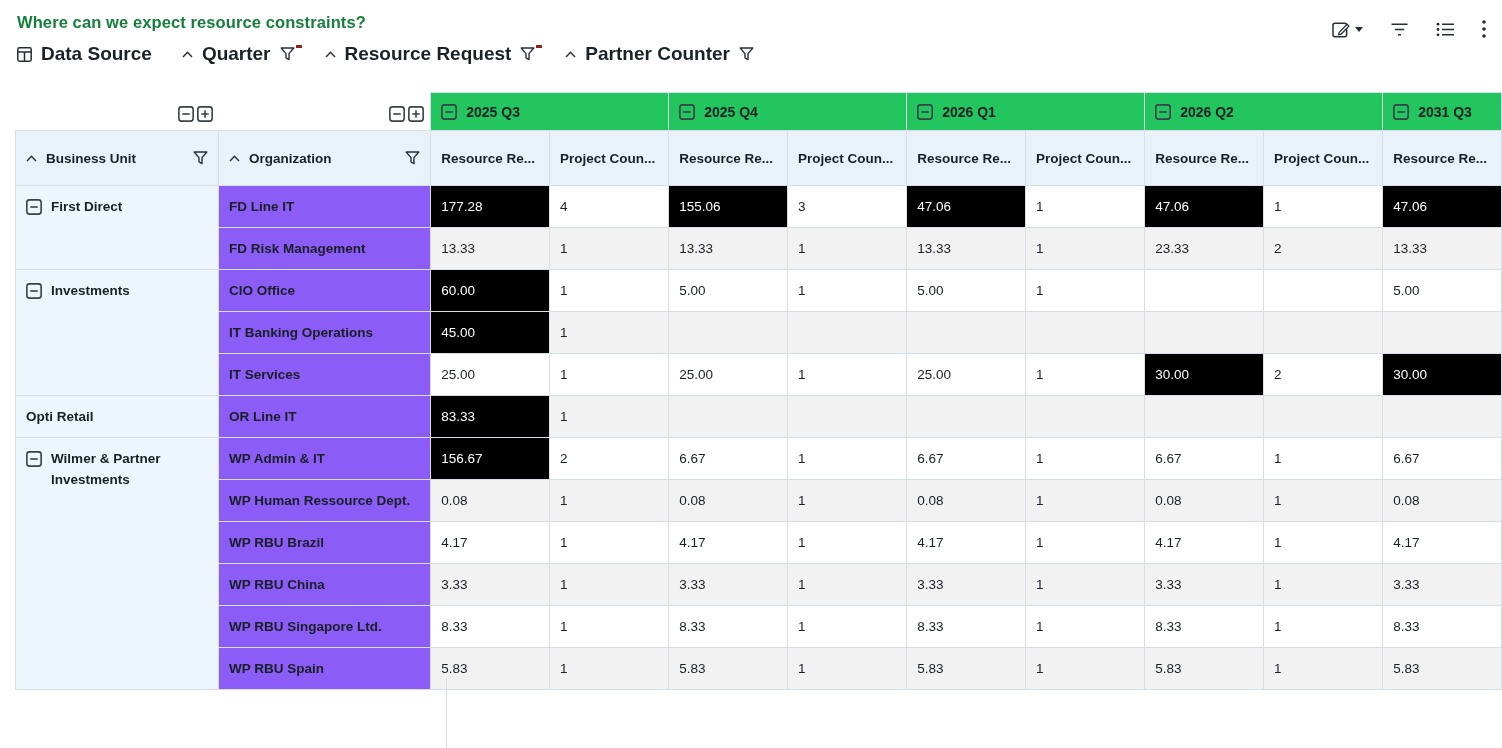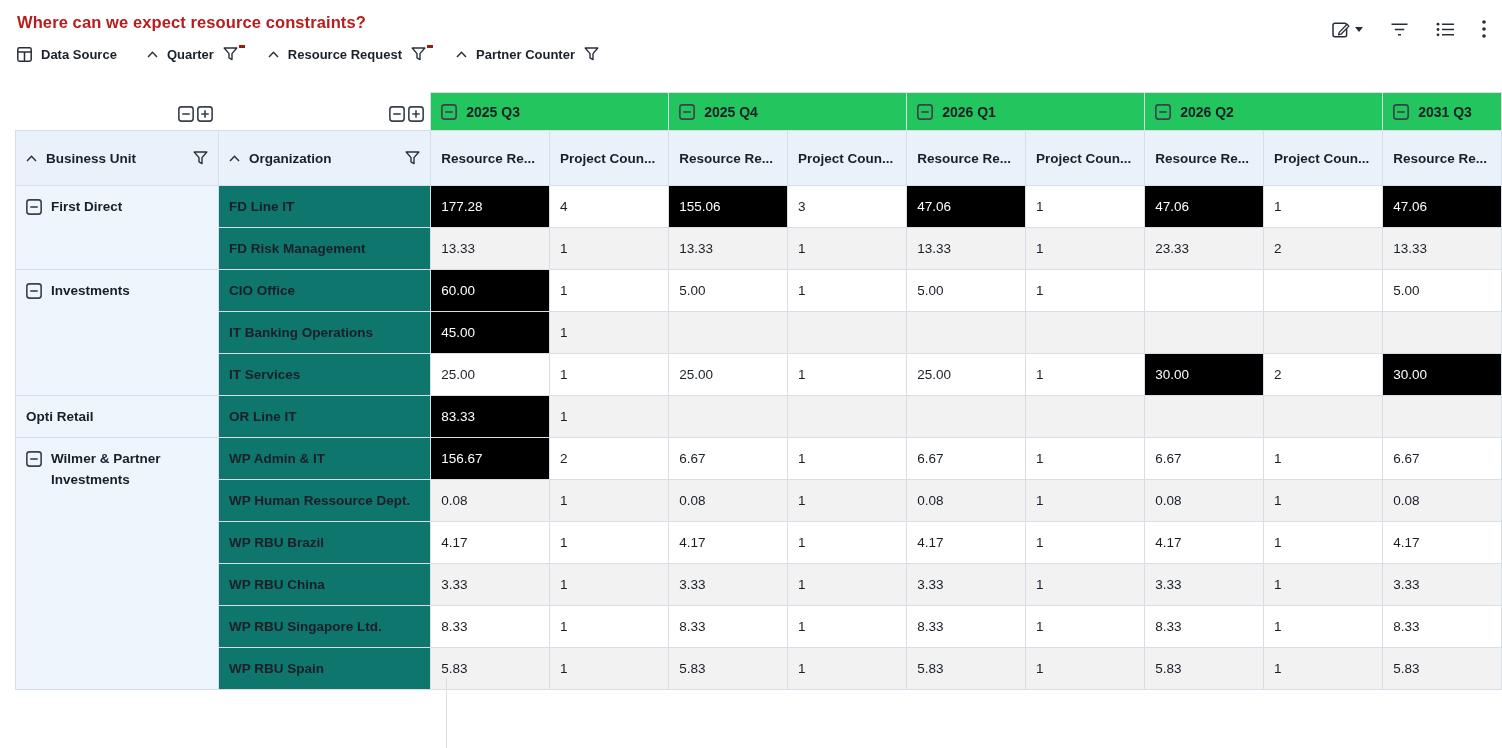--- a/index.html
+++ b/index.html
@@ -3,27 +3,27 @@
 <meta charset="utf-8">
 <style>
   html,body{margin:0;padding:0;}
   body{
     width:1502px;height:748px;position:relative;overflow:hidden;
     background:#ffffff;color:#1b2129;
     font-family:"Liberation Sans", sans-serif;
   }
   .title{
     position:absolute;left:17px;top:13px;
-    font-size:16.5px;font-weight:700;color:#b91c1c;letter-spacing:.1px;
+    font-size:16.5px;font-weight:700;color:#15803d;letter-spacing:.1px;
   }
   
   .toolbar{
     position:absolute;left:17px;top:43px;height:22px;
     display:flex;align-items:center;gap:30px;
-    font-size:13px;font-weight:700;color:#1b2129;white-space:nowrap;
+    font-size:19px;font-weight:700;color:#1b2129;white-space:nowrap;
   }
   .tb-item{display:flex;align-items:center;gap:9px;cursor:pointer;}
   .icn{display:inline-flex;align-items:center;justify-content:center;line-height:0;}
   .funnel-wrap{position:relative;display:inline-flex;line-height:0;}
   .fdash{position:absolute;right:-7px;top:-2px;width:6px;height:2.5px;background:#8f2012;}
   
   .actions{
     position:absolute;right:16px;top:17px;height:24px;
     display:flex;align-items:center;gap:27px;
   }
@@ -37,21 +37,21 @@
   .corner{display:flex;justify-content:flex-end;gap:3px;padding-bottom:8px;}
   th.ghead{background:#22c55e;font-weight:700;font-size:14px;}
   .gh{display:flex;align-items:center;gap:9px;}
   th.dimhead{background:#e9f1fb;font-weight:700;}
   .dim{display:flex;align-items:center;gap:9px;}
   .dim .funnel-wrap{margin-left:auto;}
   th.mhead{background:#e9f1fb;font-weight:700;}
   th.bu{background:#edf5fd;font-weight:700;vertical-align:top;padding-top:11px;}
   .bu-in{display:flex;align-items:flex-start;gap:9px;white-space:normal;line-height:1.55;}
   .bu-in .icn{margin-top:2px;}
-  th.org{background:#0f766e;font-weight:700;}
+  th.org{background:#8b5cf6;font-weight:700;}
   td.val{background:#ffffff;}
   tr.band td.val{background:#f2f2f3;}
   tr td.val.hl{background:#000000;color:#ffffff;}
   tbody tr{height:42px;padding-left:36px;}
   .vdivider{position:absolute;left:446px;top:678px;width:1px;height:70px;background:#d8dee8;}
 </style>
 </head>
 <body>
 
 <div class="title">Where can we expect resource constraints?</div>

